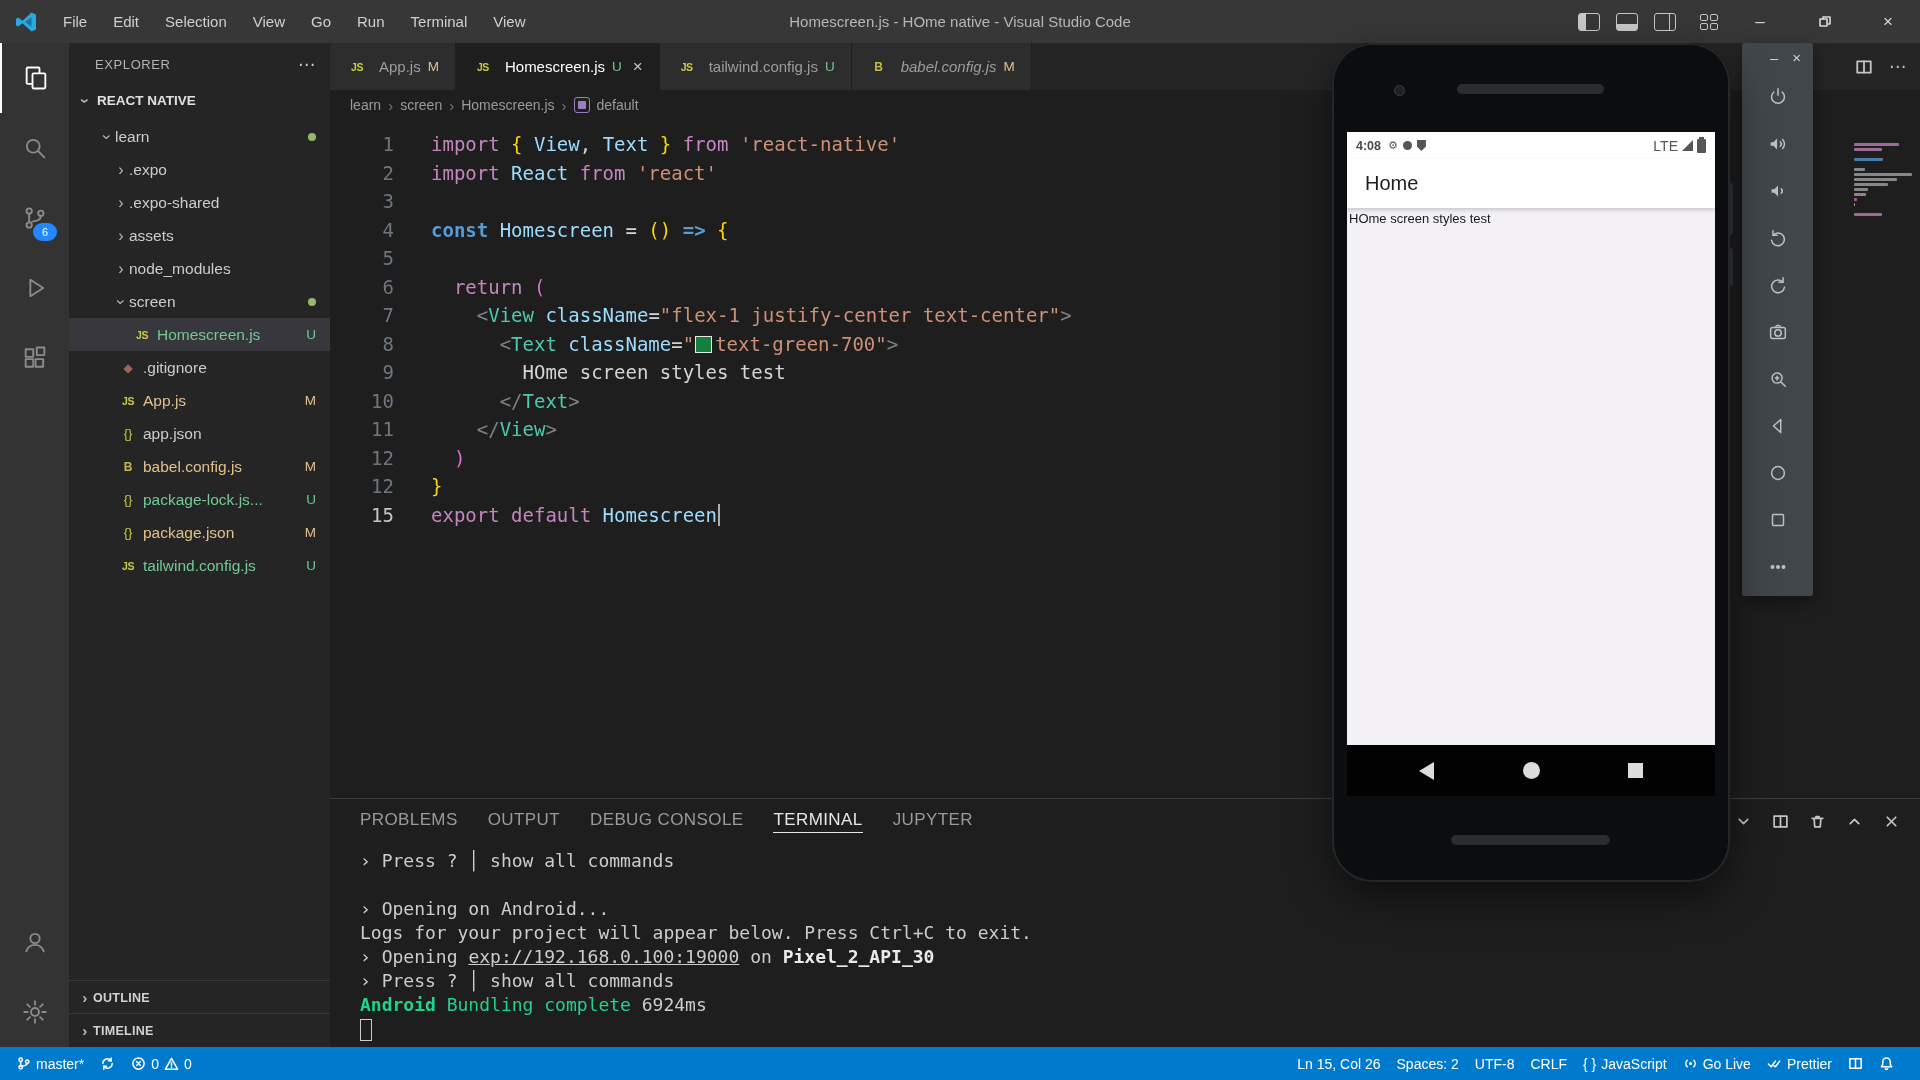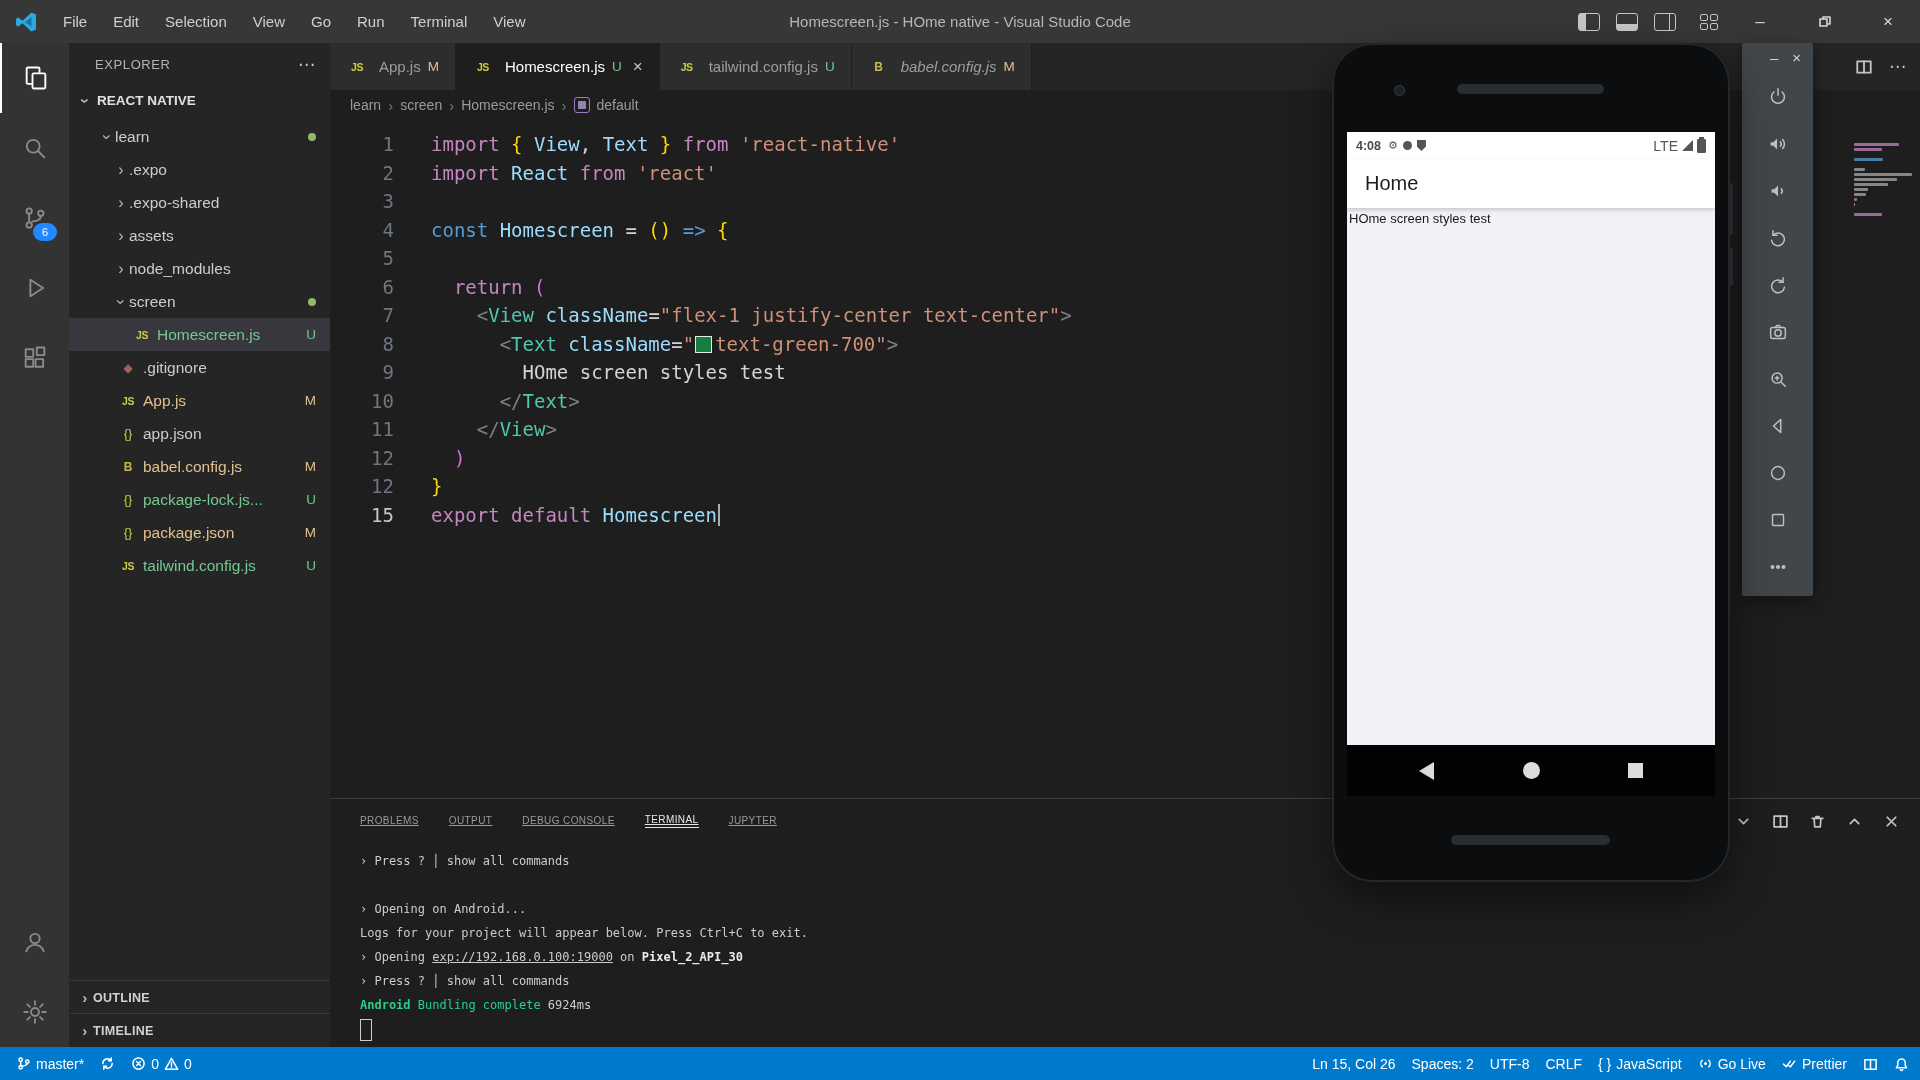--- a/index.html
+++ b/index.html
@@ -70,53 +70,53 @@
   .editor-actions svg{width:18px;height:18px;}
   .breadcrumbs{height:30px;display:flex;align-items:center;padding-left:20px;font-size:14px;color:#9a9a9a;gap:7px;}
   .bc-sep{color:#7a7a7a;font-size:15px;}
   .bc-symbol{width:14px;height:14px;border:1.4px solid #9a7fbe;border-radius:3px;position:relative;}
   .bc-symbol:after{content:"";position:absolute;left:3px;top:3px;right:3px;bottom:3px;background:#9a7fbe;border-radius:1px;}
   .code{padding-top:10px;font-family:"DejaVu Sans Mono","Liberation Mono",monospace;font-size:19px;line-height:28.5px;height:630px;overflow:hidden;}
   .code-line{display:flex;white-space:pre;height:28.5px;}
   .ln{display:inline-block;width:64px;text-align:right;color:#6e7681;flex:0 0 auto;}
   .ln.active{color:#c6c6c6;}
   .lc{padding-left:37px;white-space:pre;}
-  .tk-k{color:#c586c0;} .tk-b{color:#569cd6;} .tk-v{color:#9cdcfe;} .tk-t{color:#4ec9b0;}
+  .tk-k{color:#c586c0;} .tk-b{color:#569cd6;font-weight:bold;} .tk-v{color:#9cdcfe;} .tk-t{color:#4ec9b0;}
   .tk-s{color:#ce9178;} .tk-g{color:#ffd700;} .tk-pk{color:#da70d6;} .tk-gr{color:#808080;} .tk-p{color:#d4d4d4;}
   .swatch{display:inline-block;width:15px;height:15px;background:#15803d;border:1px solid #e8e8e8;vertical-align:-2px;margin:0 3px 0 1px;}
   .caret{display:inline-block;width:2px;height:22px;background:#aeafad;vertical-align:-4px;margin-left:1px;}
 
   
   .minimap{position:absolute;right:8px;top:100px;width:58px;display:flex;flex-direction:column;gap:2px;z-index:4;}
   .mm-line{height:3px;border-radius:1px;opacity:.75;}
   .mm-line.empty{height:3px;}
 
   
   .panel{position:absolute;left:330px;right:0;top:798px;bottom:33px;background:#1e1e1e;border-top:1px solid #3f3f3f;z-index:6;}
   .panel-tabs{height:44px;display:flex;align-items:center;padding-left:30px;position:relative;}
-  .panel-tab{margin-right:30px;font-size:10px;color:#9a9a9a;letter-spacing:.4px;padding-bottom:2px;text-decoration:underline;}
+  .panel-tab{margin-right:30px;font-size:17px;color:#9a9a9a;letter-spacing:.4px;padding-bottom:2px;}
   .panel-tab.active{color:#e7e7e7;border-bottom:1.5px solid #e7e7e7;}
   .panel-actions{position:absolute;right:20px;top:0;height:44px;display:flex;align-items:center;gap:20px;color:#c5c5c5;}
   .panel-actions svg{width:17px;height:17px;}
-  .terminal{padding:6px 0 0 30px;font-family:"DejaVu Sans Mono","Liberation Mono",monospace;font-size:12px;line-height:24px;color:#cccccc;}
+  .terminal{padding:6px 0 0 30px;font-family:"DejaVu Sans Mono","Liberation Mono",monospace;font-size:18px;line-height:24px;color:#cccccc;}
   .term-line{min-height:24px;white-space:pre;}
   .tm-p{color:#cccccc;}
   .tm-link{color:#cccccc;text-decoration:underline;}
   .tm-bold{color:#eaeaea;font-weight:bold;}
   .tm-green{color:#23d18b;}
   .tm-greenb{color:#23d18b;font-weight:bold;}
   .tm-cursor{display:inline-block;width:10px;height:20px;border:1.5px solid #cccccc;vertical-align:middle;}
 
   
   .statusbar{position:absolute;left:0;right:0;bottom:0;height:33px;background:#007acc;color:#ffffff;display:flex;align-items:center;
     font-size:14px;z-index:20;}
   .sb-item{display:flex;align-items:center;gap:5px;padding:0 8px;height:100%;}
   .sb-item svg{width:15px;height:15px;}
   .sb-left{display:flex;align-items:center;padding-left:8px;}
-  .sb-right{margin-left:auto;display:flex;align-items:flex-end;padding-right:3px;}
+  .sb-right{margin-left:auto;display:flex;align-items:flex-start;padding-right:18px;}
 
   
   .phone{position:absolute;left:1332px;top:43px;width:398px;height:839px;background:#0b0d0e;border-radius:40px;z-index:50;
     box-shadow:inset 0 0 0 2px #23272a, 0 16px 40px rgba(0,0,0,.5);}
   .phone-speaker{position:absolute;height:10px;border-radius:5px;background:#2a2d30;}
   .phone-speaker.top{left:125px;top:41px;width:147px;}
   .phone-speaker.bottom{left:119px;top:792px;width:159px;}
   .phone-camera{position:absolute;left:62px;top:42px;width:9px;height:9px;border-radius:50%;background:#1d2023;border:1px solid #3a3f44;}
   .phone-btn{position:absolute;right:-3px;width:4px;border-radius:2px;background:#24282b;}
   .phone-screen{position:absolute;left:15px;top:89px;width:368px;height:664px;background:#f3f1f5;overflow:hidden;display:flex;flex-direction:column;}

